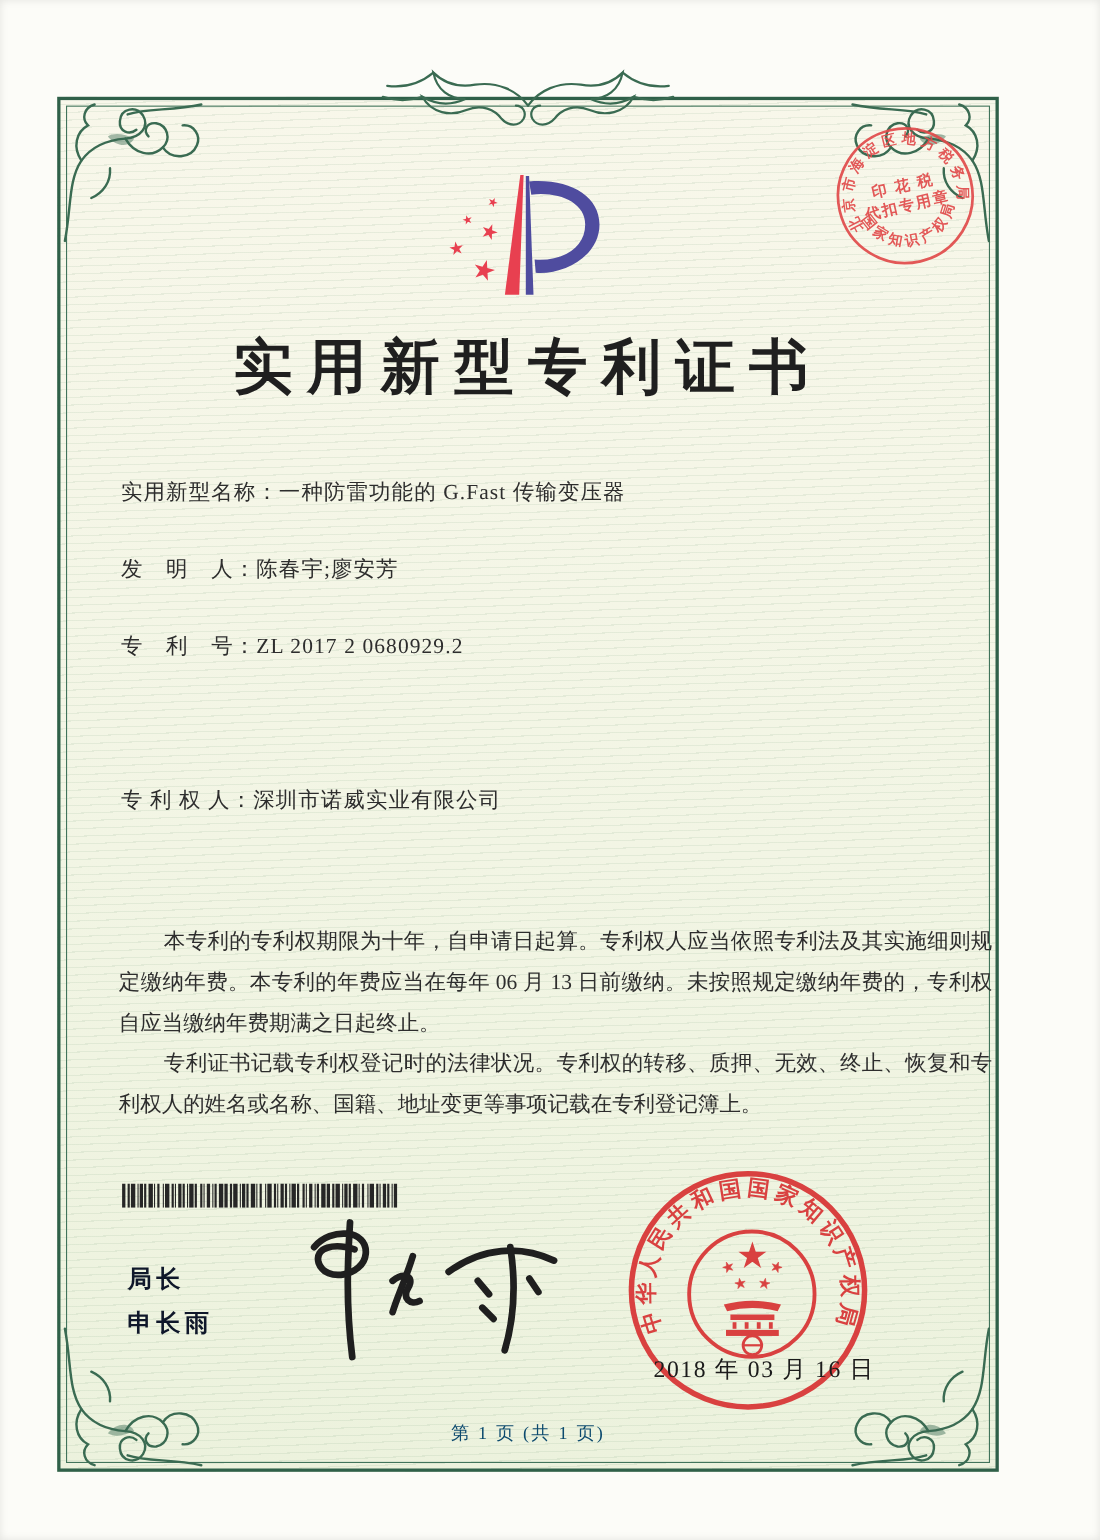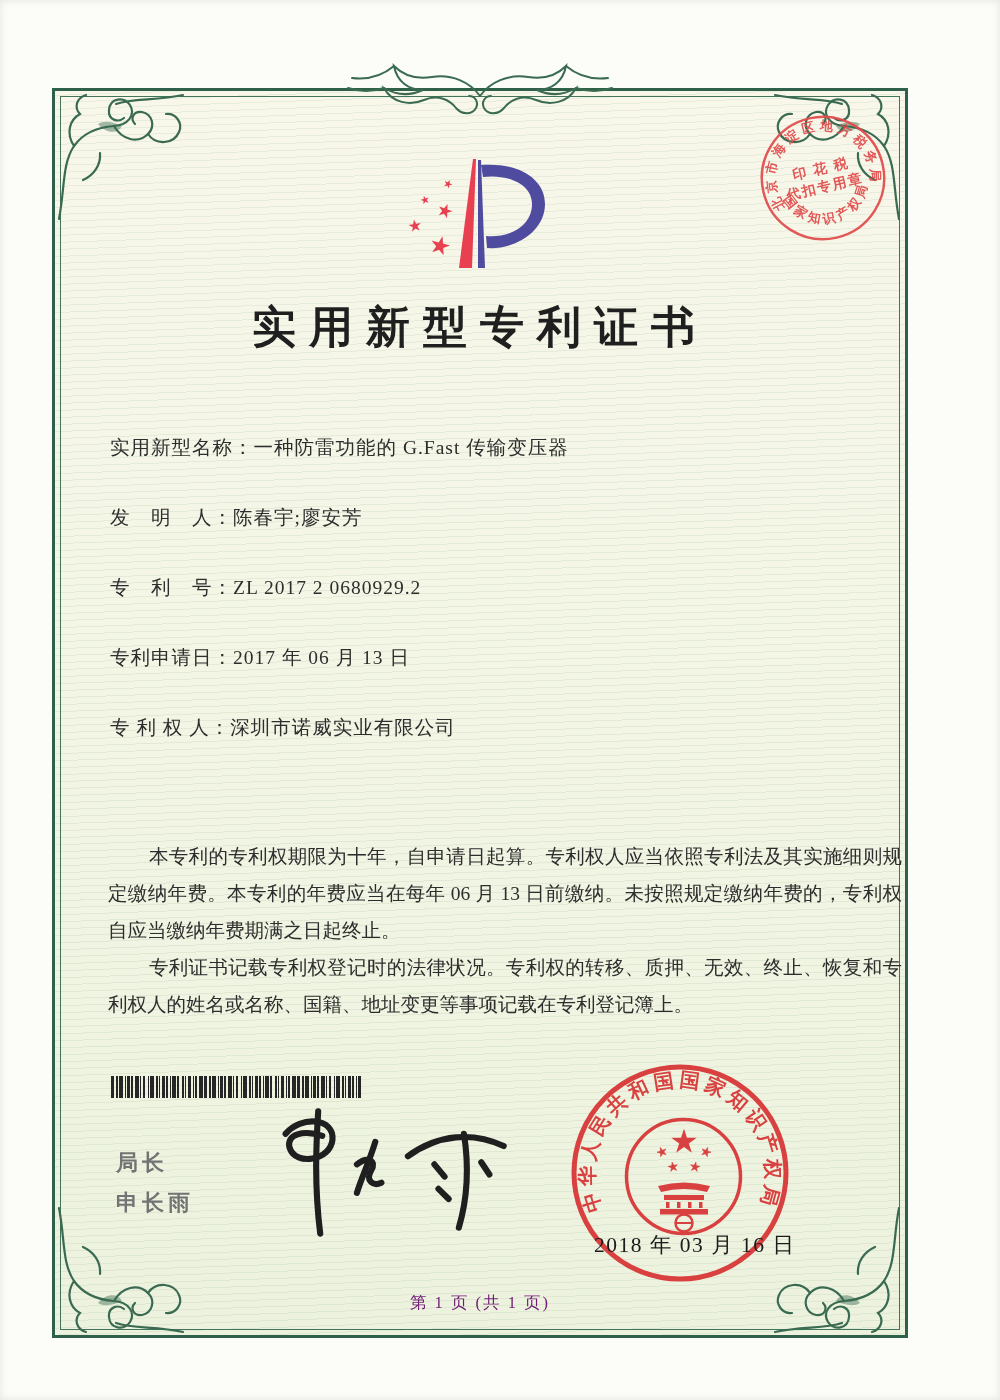--- a/index.html
+++ b/index.html
@@ -35,50 +35,50 @@
 
   .cert-number {
     position:absolute; left:92px; top:150px;
     font-size:19px; letter-spacing:3px; color:#3a3a3a;
   }
   .logo { position:absolute; left:392px; top:140px; width:170px; height:150px; }
   .tax-stamp { position:absolute; left:737px; top:92px; width:172px; height:172px; transform:rotate(-13deg); opacity:0.92; }
 
   .title {
     position:absolute; left:480px; top:298px; transform:translateX(-50%);
-    margin:0; font-size:44px; font-weight:bold; letter-spacing:13px;
+    margin:0; font-size:54px; font-weight:bold; letter-spacing:13px;
     white-space:nowrap; color:#1f1f1f;
   }
 
   .field { position:absolute; left:110px; font-size:19.5px; color:#2d2d2d; letter-spacing:1px; white-space:nowrap; }
   .f0 { top:434px; } .f1 { top:504px; } .f2 { top:574px; }
   .f3 { top:644px; } .f4 { top:714px; } .f5 { top:784px; }
 
   .body-text {
     position:absolute; left:108px; top:838px; width:794px;
     font-size:19.5px; line-height:37px; color:#2d2d2d; text-align:justify;
   }
   .body-text p { margin:0; text-indent:2.1em; }
 
   .barcode { position:absolute; left:110px; top:1076px; width:252px; height:22px; }
 
-  .director { position:absolute; left:116px; font-family:"Liberation Sans", sans-serif; font-weight:600; color:#737373; font-size:22px; letter-spacing:4px; }
+  .director { position:absolute; left:116px; font-family:"Liberation Sans", sans-serif; font-weight:600; color:#0f172a; font-size:22px; letter-spacing:4px; }
   .director.title-line { top:1148px; }
   .director.name-line  { top:1188px; }
   .signature { position:absolute; left:255px; top:1102px; width:265px; height:140px; }
 
   .office-seal { position:absolute; left:565px; top:1058px; width:230px; height:230px; opacity:0.95; }
   .seal-date {
     position:absolute; left:594px; top:1230px;
     font-size:21.5px; letter-spacing:1.5px; color:#1b1b1b;
   }
 
   .footer {
     position:absolute; left:480px; top:1292px; transform:translateX(-50%);
-    font-size:16.5px; letter-spacing:2px; color:#701a75;
+    font-size:16.5px; letter-spacing:2px; color:#0c4a6e;
   }
 </style>
 </head>
 <body>
 
 <div class="page">
 
   <div class="paper"></div>
   <div class="frame-outer"></div>
   <div class="frame-inner"></div>
@@ -174,21 +174,20 @@
     </text>
     <text x="90" y="85" text-anchor="middle" font-size="14.5" font-weight="bold" fill="#e14b4b" letter-spacing="2" font-family="Liberation Serif, serif">印 花 税</text>
     <text x="90" y="104" text-anchor="middle" font-size="14.5" font-weight="bold" fill="#e14b4b" letter-spacing="2" font-family="Liberation Serif, serif">代扣专用章</text>
   </svg>
 
   <h1 class="title">实用新型专利证书</h1>
 
   <div class="field f0"><span>实用新型名称：</span><span>一种防雷功能的 G.Fast 传输变压器</span></div>
   <div class="field f1"><span>发　明　人：</span><span>陈春宇;廖安芳</span></div>
   <div class="field f2"><span>专　利　号：</span><span>ZL 2017 2 0680929.2</span></div>
-  <div class="field f3"><span>专利申请日：</span><span>2017 年 06 月 13 日</span></div>
   <div class="field f4"><span>专 利 权 人：</span><span>深圳市诺威实业有限公司</span></div>
 
   <div class="body-text">
     <p>本专利的专利权期限为十年，自申请日起算。专利权人应当依照专利法及其实施细则规定缴纳年费。本专利的年费应当在每年 06 月 13 日前缴纳。未按照规定缴纳年费的，专利权自应当缴纳年费期满之日起终止。</p>
     <p>专利证书记载专利权登记时的法律状况。专利权的转移、质押、无效、终止、恢复和专利权人的姓名或名称、国籍、地址变更等事项记载在专利登记簿上。</p>
   </div>
 
   <svg class="barcode" viewBox="0 0 252 22" preserveAspectRatio="none">
     <path d="M1,11 H251" stroke="#262626" stroke-width="22" fill="none" stroke-dasharray="3 2 2 1 4 2 1 1 3 1 2 2 4 1 1 2 2 3 1 1 4 2 2 1 1 2 3 1 2 2 1 1 4 1 2 3 2 1 1 2 3 2 1 1 2 2 4 1"></path>
   </svg>

